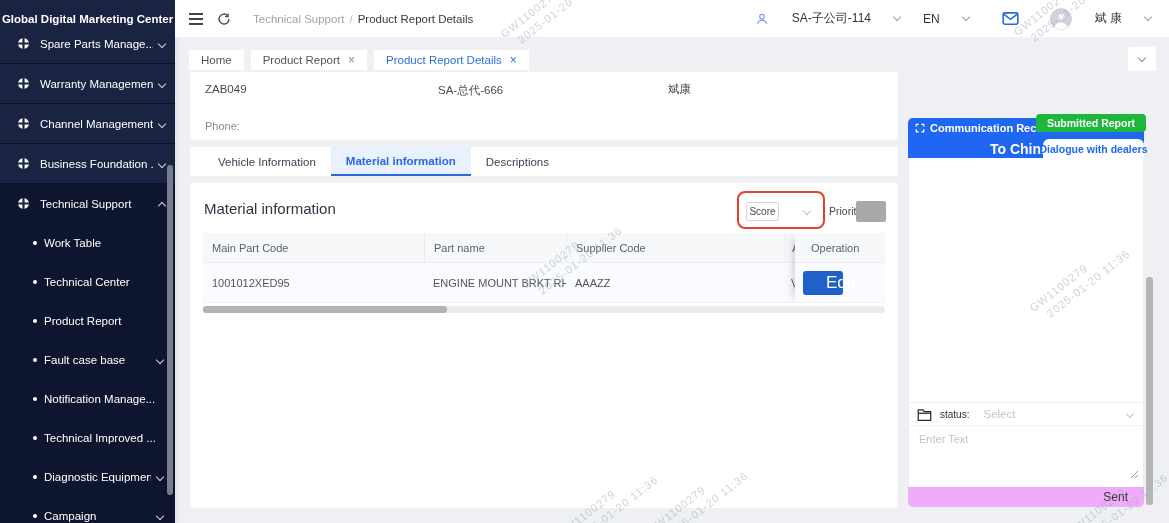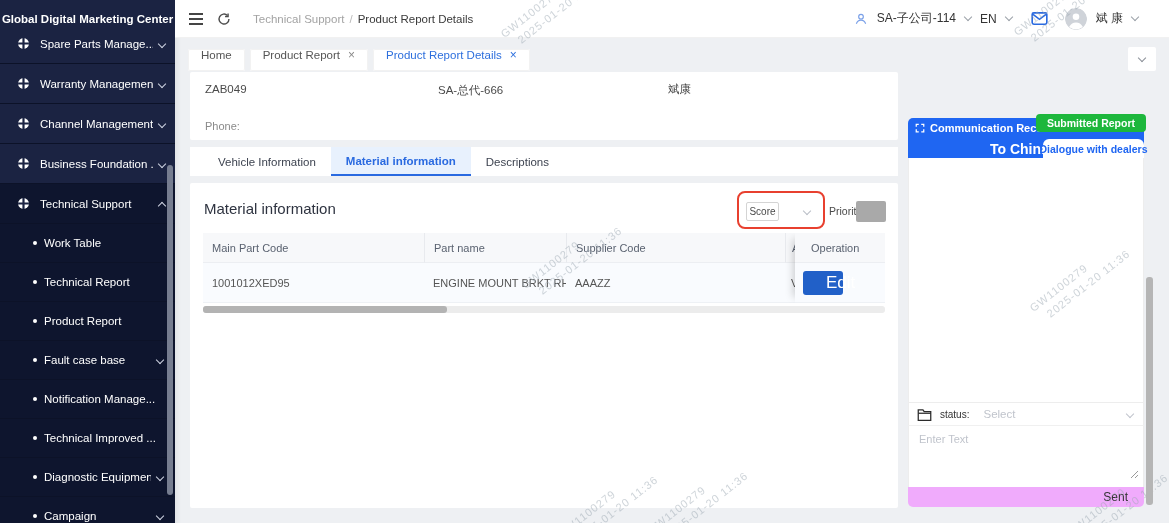--- a/index.html
+++ b/index.html
@@ -25,28 +25,28 @@
 
   
   .topbar { position:absolute; left:175px; top:0; width:994px; height:38px; background:#fff; border-bottom:1px solid #f1f1f1; display:flex; align-items:center; z-index:4; }
   .tb-left { display:flex; align-items:center; gap:14px; padding-left:14px; }
   .burger { display:inline-flex; flex-direction:column; gap:3px; cursor:pointer; }
   .burger i { display:block; width:14px; height:2px; background:#454545; }
   .crumb { font-size:11.5px; margin-left:8px; white-space:nowrap; }
   .crumb .dim { color:#a3a3a3; }
   .crumb .sep { color:#b9b9b9; margin:0 5px; }
   .crumb .cur { color:#3a3a3a; }
-  .tb-right { margin-left:auto; display:flex; align-items:center; gap:9px; padding-right:31px; }
+  .tb-right { margin-left:auto; display:flex; align-items:center; gap:23px; padding-right:18px; }
   .tb-text { font-size:12px; color:#333; white-space:nowrap; }
   .tb-chev { width:6px; height:6px; border-right:1.3px solid #9aa0a8; border-bottom:1.3px solid #9aa0a8; transform:rotate(45deg); margin-top:-3px; }
   .avatar { width:22px; height:22px; border-radius:50%; overflow:hidden; flex:none; }
 
   
   .chips { position:absolute; left:188px; top:49px; display:flex; gap:5px; z-index:4; }
-  .chip { height:22px; background:#fff; border-radius:2px; display:flex; padding:0 13px; font-size:11.5px; color:#555; cursor:pointer; white-space:nowrap; box-shadow:0 0 0 1px #f2f2f2 inset; }
+  .chip { height:22px; background:#fff; border-radius:2px; display:flex; align-items:center; padding:0 13px; font-size:11.5px; color:#555; cursor:pointer; white-space:nowrap; box-shadow:0 0 0 1px #f2f2f2 inset; }
   .chip .x { margin-left:8px; font-size:12px; color:#8a8a8a; line-height:1; }
   .chip.active { color:#2d6fdd; }
   .chip.active .x { color:#2d6fdd; }
   .collapse-btn { position:absolute; left:1128px; top:47px; width:28px; height:24px; background:#fff; border-radius:2px; display:flex; align-items:center; justify-content:center; z-index:4; cursor:pointer; }
   .collapse-btn .chev { color:#8b9098; margin:0 0 2px 0; }
 
   
   .info-card { position:absolute; left:190px; top:72px; width:708px; height:68px; background:#fff; border-radius:2px; z-index:2; }
   .ic-val { position:absolute; font-size:11.5px; color:#4a4a4a; white-space:nowrap; }
   .ic-phone { position:absolute; left:15px; top:48px; font-size:11px; color:#8a8a8a; }
@@ -169,21 +169,21 @@
           </span>
         <span class="sb-label">Technical Support</span>
         <span class="chev up"></span>
       </div>
       <div class="sb-sub">
         <span class="dot"></span>
         <span class="sb-label">Work Table</span>
       </div>
       <div class="sb-sub">
         <span class="dot"></span>
-        <span class="sb-label">Technical Report</span>
+        <span class="sb-label">Technical Center</span>
       </div>
       <div class="sb-sub">
         <span class="dot"></span>
         <span class="sb-label">Product Report</span>
       </div>
       <div class="sb-sub">
         <span class="dot"></span>
         <span class="sb-label">Fault case base</span>
         <span class="chev"></span>
       </div>

